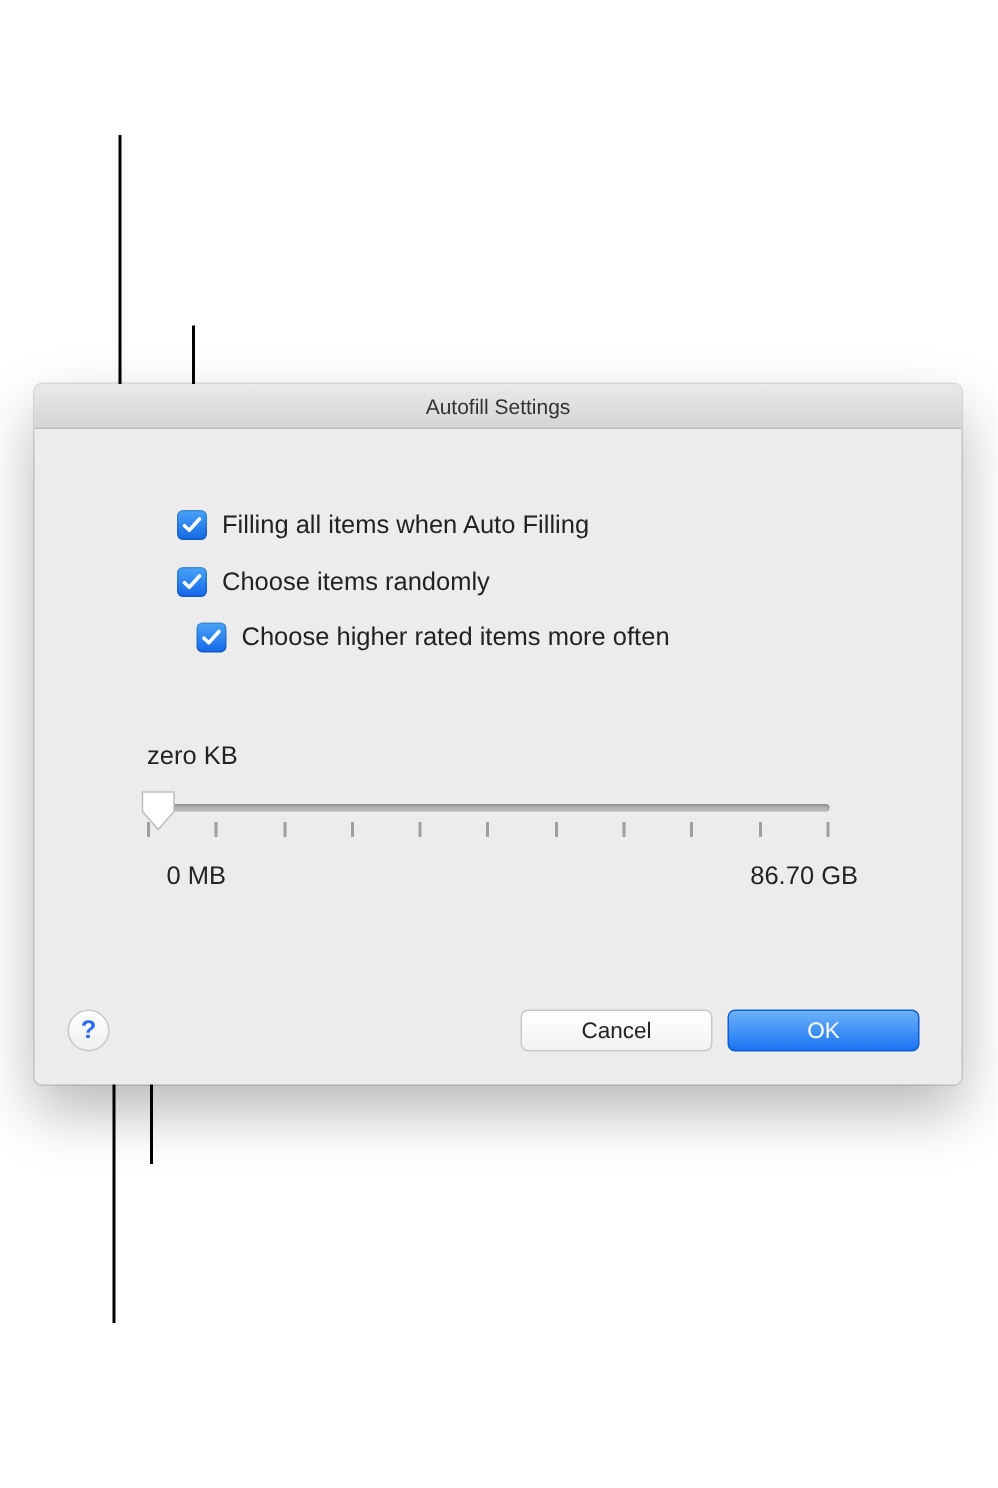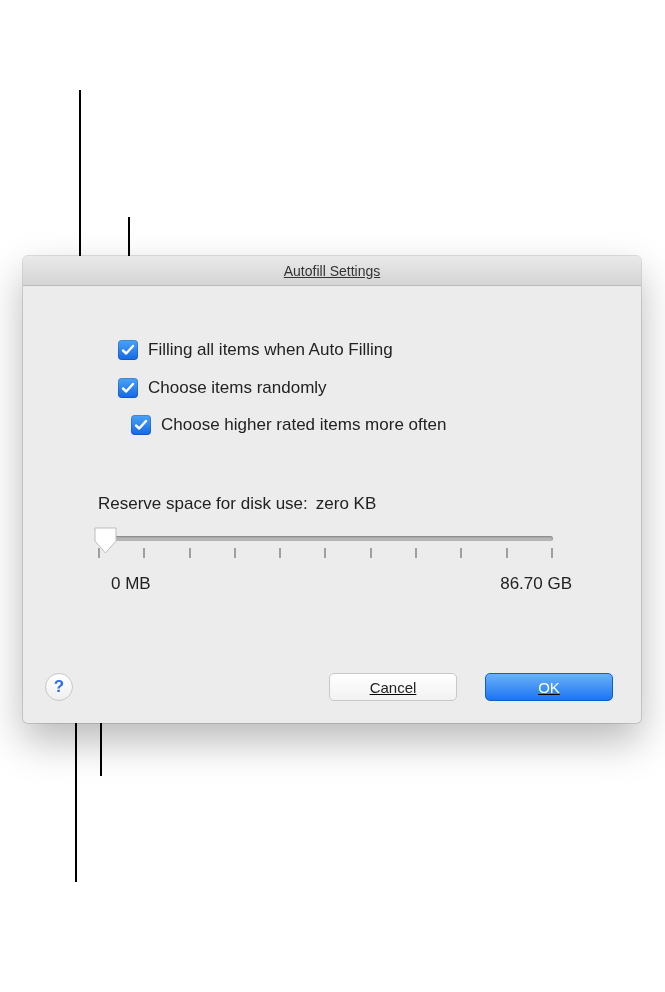--- a/index.html
+++ b/index.html
@@ -36,21 +36,20 @@
     .titlebar {
       height: 30px;
       background: linear-gradient(#e9e9e9, #d5d5d5);
       border-bottom: 1px solid #b8b8b8;
       display: flex;
       align-items: center;
       justify-content: center;
       font-size: 14px;
       font-weight: 500;
       color: #333;
-      text-decoration: underline;
     }
     .content {
       position: relative;
       width: 100%;
       height: calc(100% - 30px);
     }
 
     
     .cb-row {
       position: absolute;
@@ -128,22 +127,21 @@
       font-size: 17px;
       color: #222;
       gap: 12px;
     }
 
     
     .buttons {
       position: absolute;
       right: 28px; bottom: 22px;
       display: flex;
-      gap: 28px;
-      text-decoration: underline;
+      gap: 10px;
     }
     .btn {
       min-width: 128px;
       height: 28px;
       border-radius: 5px;
       font-size: 15px;
       display: flex;
       align-items: center;
       justify-content: center;
       cursor: default;
@@ -212,21 +210,20 @@
     <div class="cb-row r3">
       <div class="checkbox">
         <svg width="16" height="16" viewBox="0 0 16 16">
           <path d="M3 8.5 L6.2 11.5 L13 4" stroke="#fff" stroke-width="2.4" fill="none" stroke-linecap="round" stroke-linejoin="round"></path>
         </svg>
       </div>
       <span>Choose higher rated items more often</span>
     </div>
 
     <div class="reserve-label">
-      <span>Reserve space for disk use:</span>
       <span>zero KB</span>
     </div>
 
     <div class="slider-wrap">
       <div class="track"></div>
       <div class="ticks">
         <span></span>
           <span></span>
           <span></span>
           <span></span>

